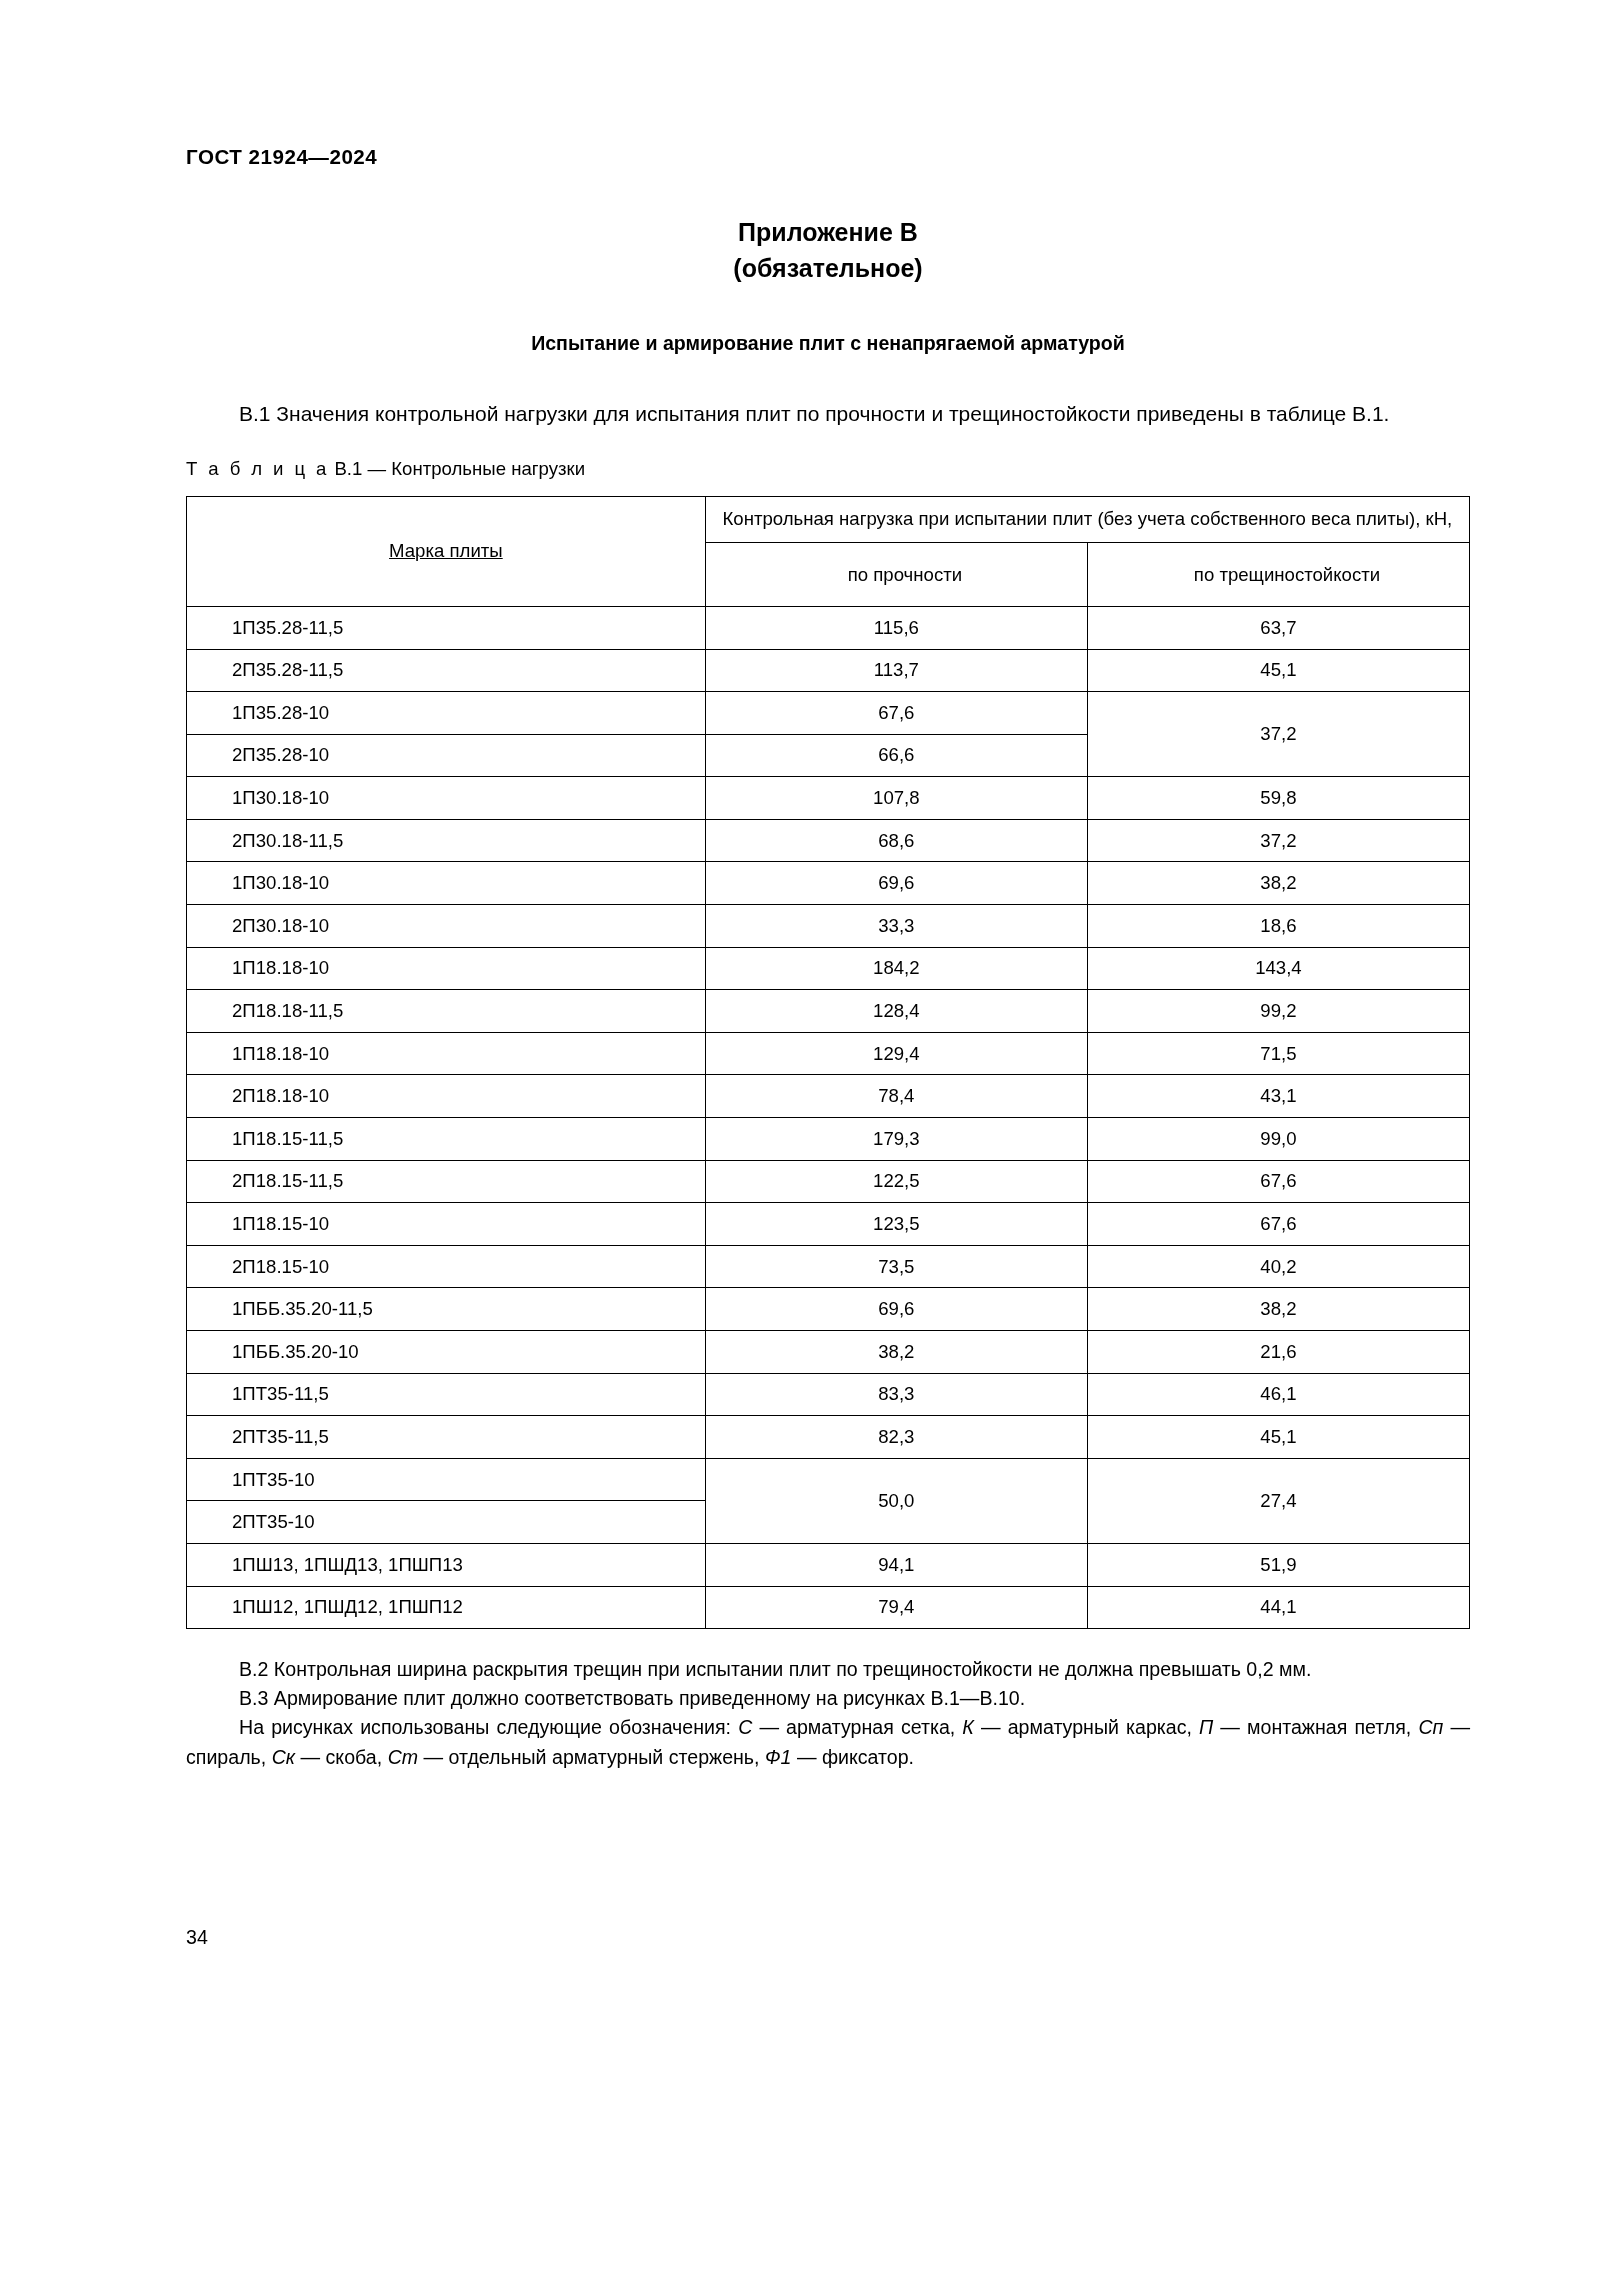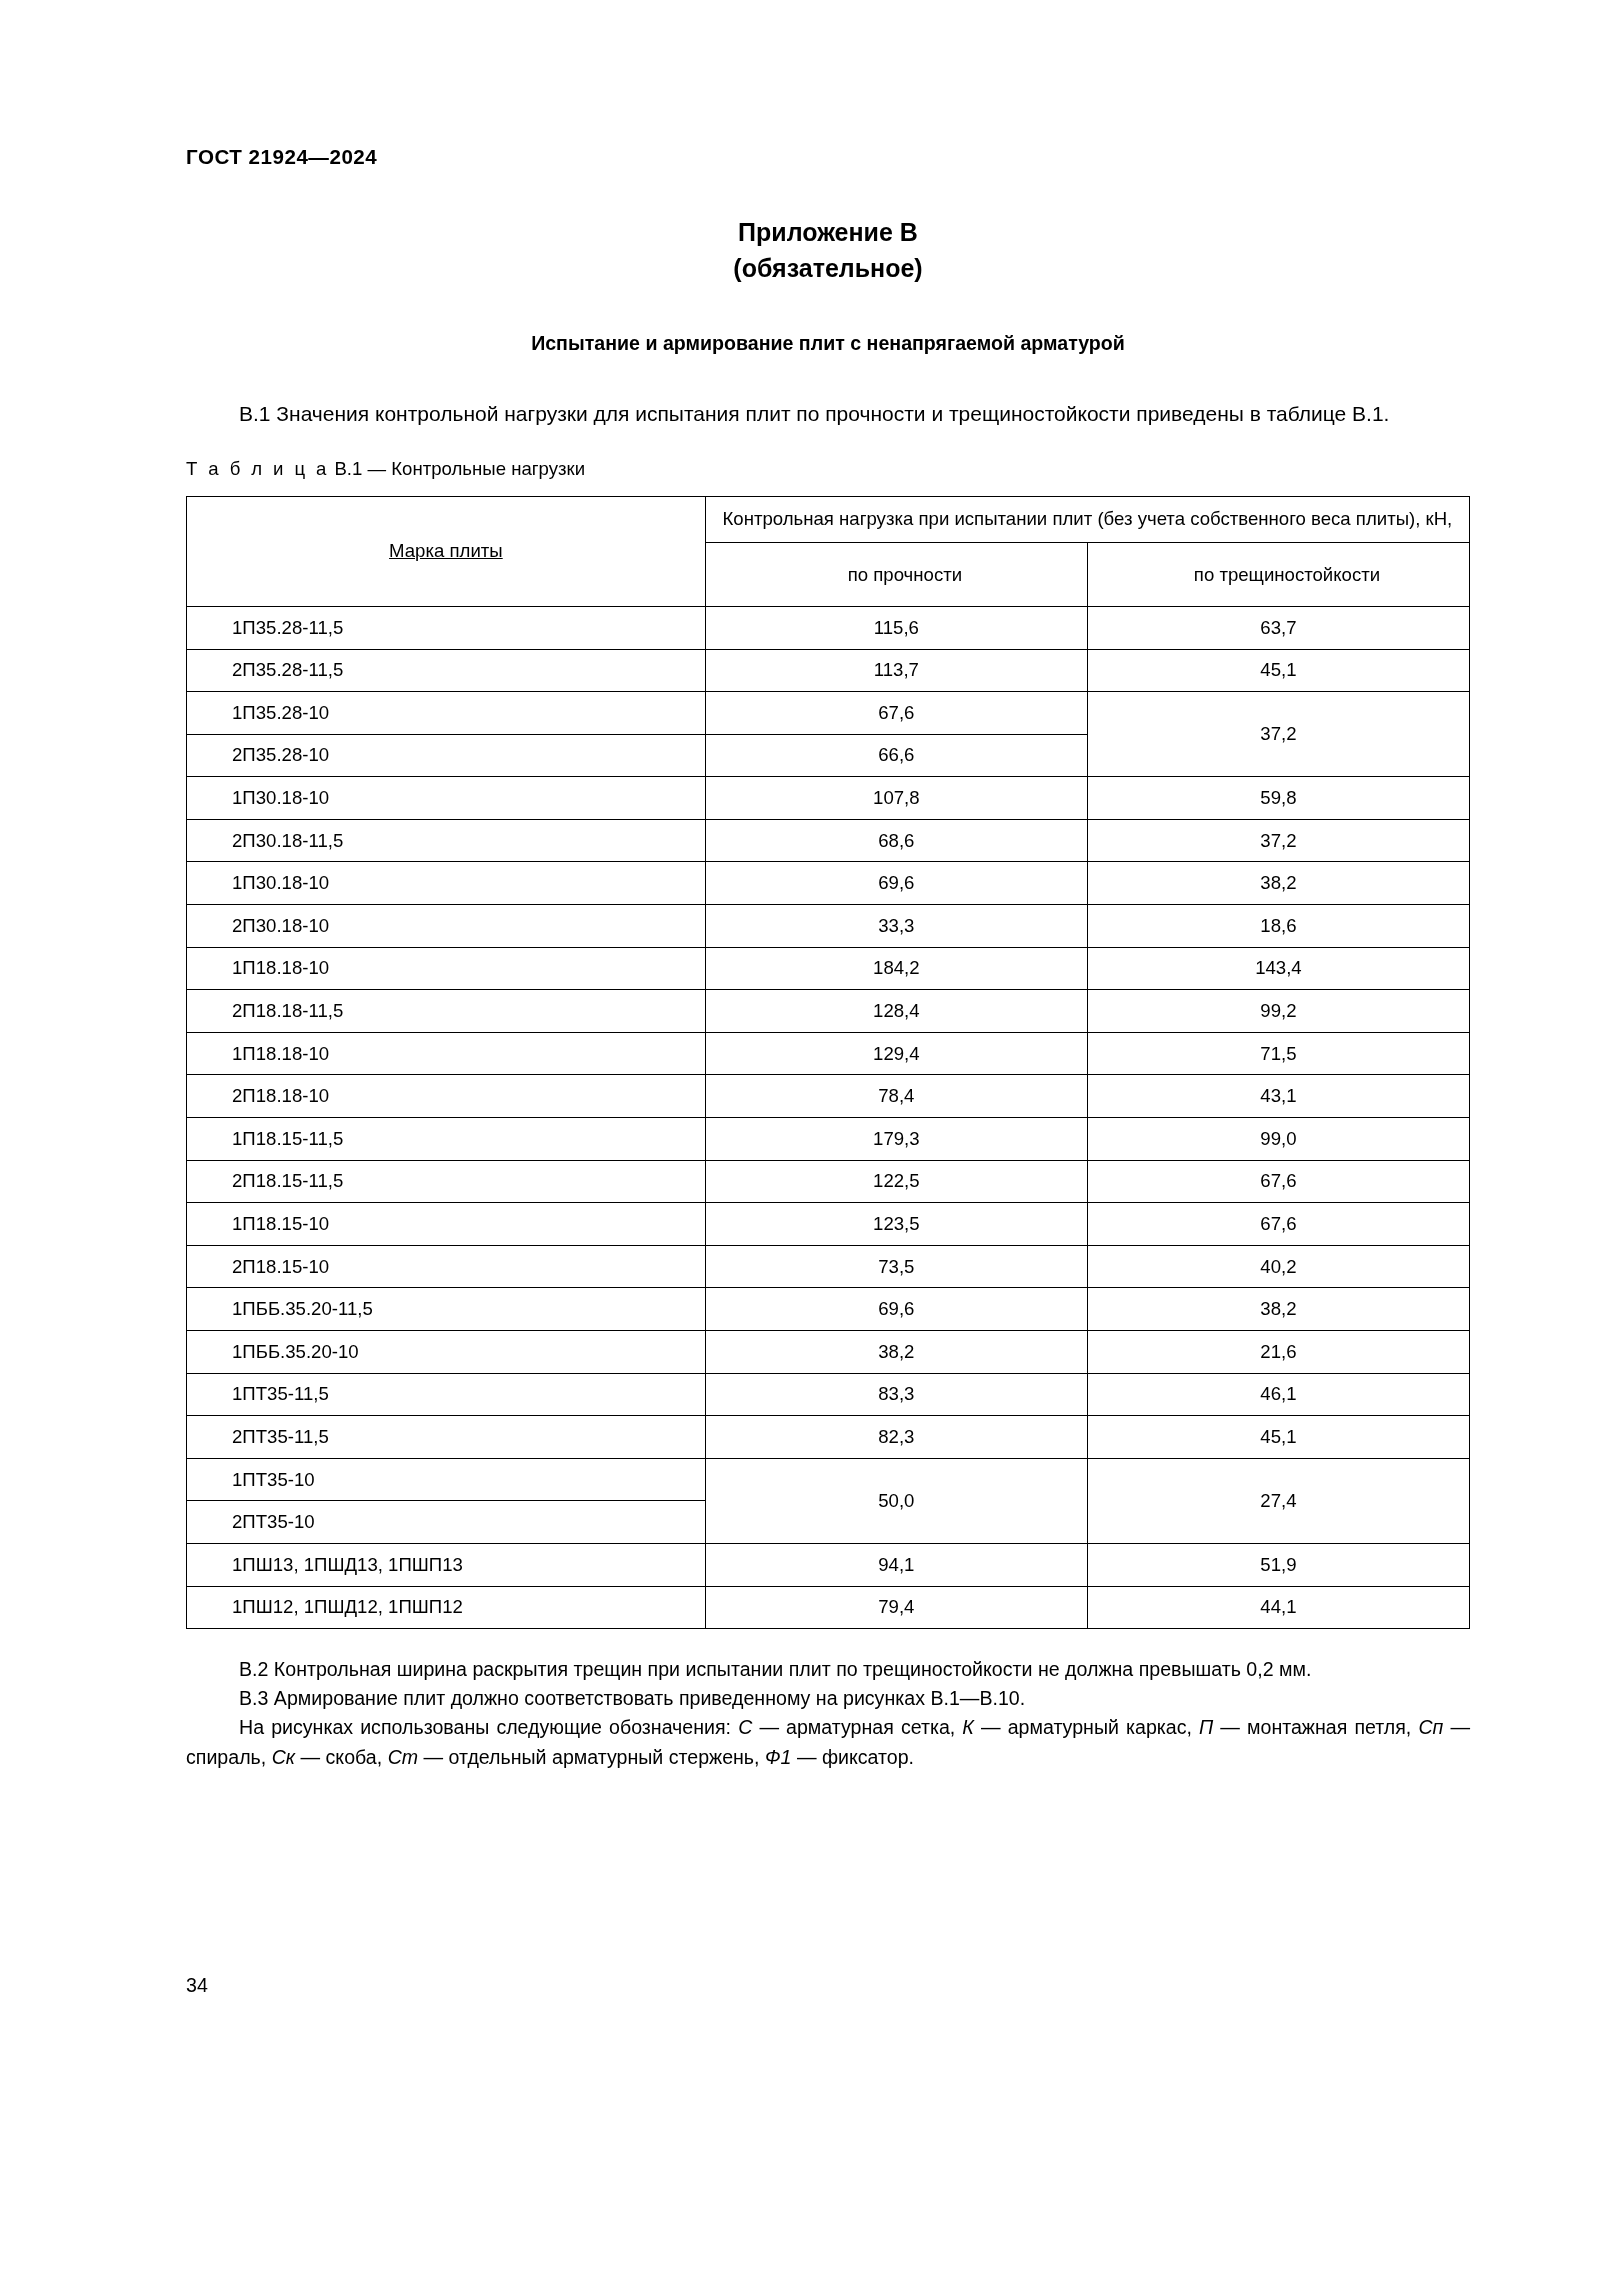--- a/index.html
+++ b/index.html
@@ -108,21 +108,21 @@
     margin: 0;
   }
   .after-table .ind {
     display: inline-block;
     width: 53px;
   }
   .it { font-style: italic; }
   .page-number {
     position: absolute;
     left: 186px;
-    top: 1974px;
+    top: 1926px;
     font-size: 19.6px;
   }
 </style>
 </head>
 <body>
 
 <div class="page">
 
   <div class="doc-header">ГОСТ 21924—2024</div>
 

